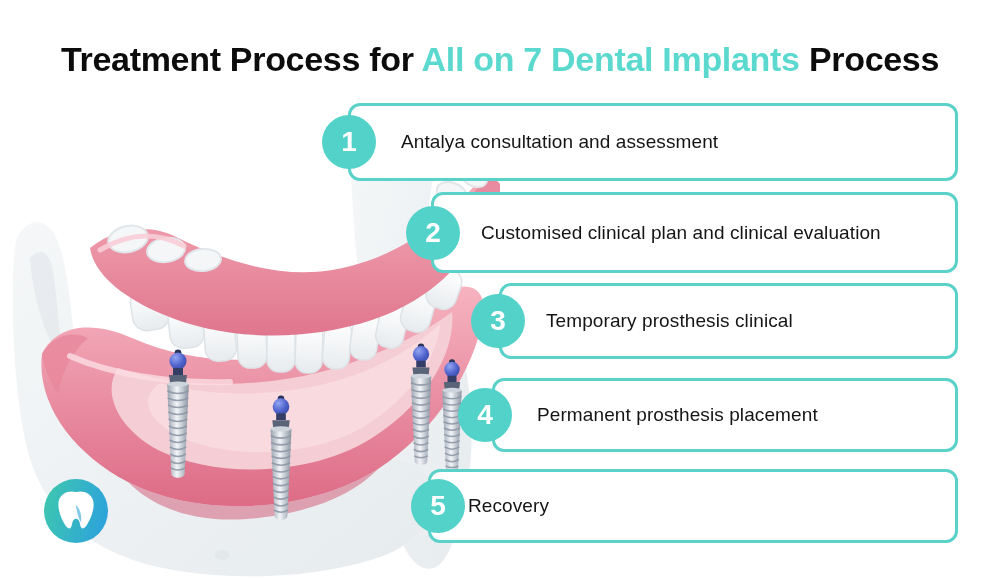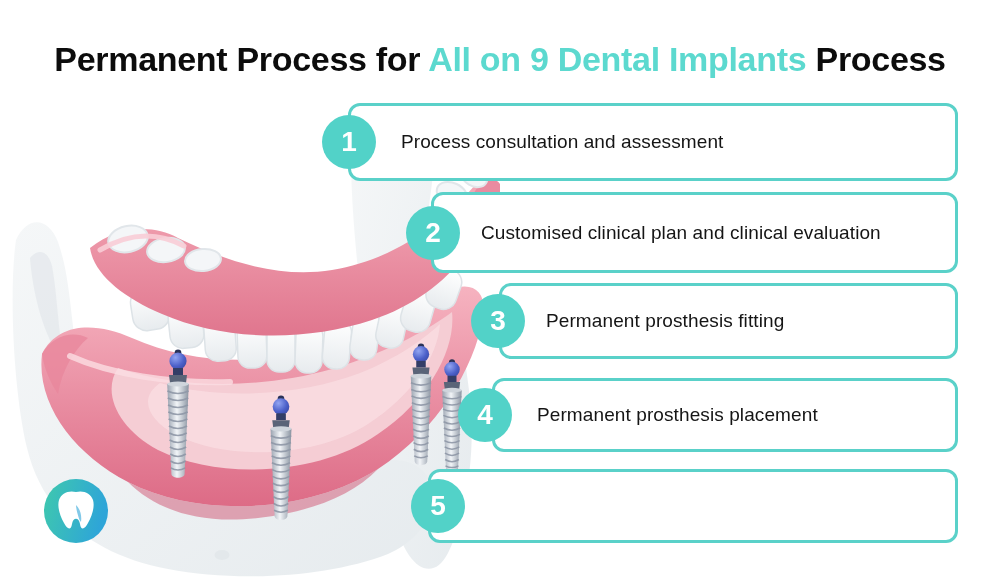--- a/index.html
+++ b/index.html
@@ -39,21 +39,21 @@
   .s5{left:428px;top:469px;width:530px;height:74px;}
   .s5 .num{left:-20px;} .s5 .lbl{padding-left:37px;}
 
   .logo{position:absolute;left:43px;top:478px;width:66px;height:66px;}
 </style>
 </head>
 <body>
 
 <div class="canvas">
 
-  <h1 class="title"><span>Permanent Process for</span> <span class="hl">All on 9 Dental Implants</span> <span>Process</span></h1>
+  <h1 class="title"><span>Treatment Process for</span> <span class="hl">All on 7 Dental Implants</span> <span>Process</span></h1>
 
   <svg class="illus" viewBox="0 0 500 480" aria-hidden="true">
     <defs>
       <linearGradient id="boneg" x1="0" y1="0" x2="1" y2="1">
         <stop offset="0" stop-color="#f5f7f8"></stop>
           <stop offset="1" stop-color="#e6ebee"></stop>
       </linearGradient>
       <linearGradient id="silverg" x1="0" y1="0" x2="1" y2="0">
         <stop offset="0" stop-color="#9aa3b0"></stop>
           <stop offset="0.45" stop-color="#f2f5f8"></stop>
@@ -133,36 +133,37 @@
         <ellipse cx="203" cy="162" rx="18" ry="11" transform="rotate(-5 203 162)"></ellipse>
         <ellipse cx="452" cy="96" rx="16" ry="11" transform="rotate(25 452 96)"></ellipse>
         <ellipse cx="474" cy="78" rx="14" ry="10" transform="rotate(30 474 78)"></ellipse>
       </g>
       <path d="M 100,152 C 130,134 158,134 184,148" stroke="#f8cdd6" stroke-width="5" fill="none" opacity="0.9" stroke-linecap="round"></path>
     </g>
   </svg>
 
   <div class="step s1">
     <div class="num">1</div>
-    <div class="lbl">Process consultation and assessment</div>
+    <div class="lbl">Antalya consultation and assessment</div>
   </div>
   <div class="step s2">
     <div class="num">2</div>
     <div class="lbl">Customised clinical plan and clinical evaluation</div>
   </div>
   <div class="step s3">
     <div class="num">3</div>
-    <div class="lbl">Permanent prosthesis fitting</div>
+    <div class="lbl">Temporary prosthesis clinical</div>
   </div>
   <div class="step s4">
     <div class="num">4</div>
     <div class="lbl">Permanent prosthesis placement</div>
   </div>
   <div class="step s5">
     <div class="num">5</div>
+    <div class="lbl">Recovery</div>
   </div>
 
   <div class="logo">
     <svg viewBox="0 0 66 66" width="66" height="66" aria-hidden="true">
       <defs>
         <linearGradient id="logog" x1="0" y1="0" x2="1" y2="0.25">
           <stop offset="0" stop-color="#3fc9ad"></stop>
             <stop offset="1" stop-color="#2ea5d8"></stop>
         </linearGradient>
       </defs>

